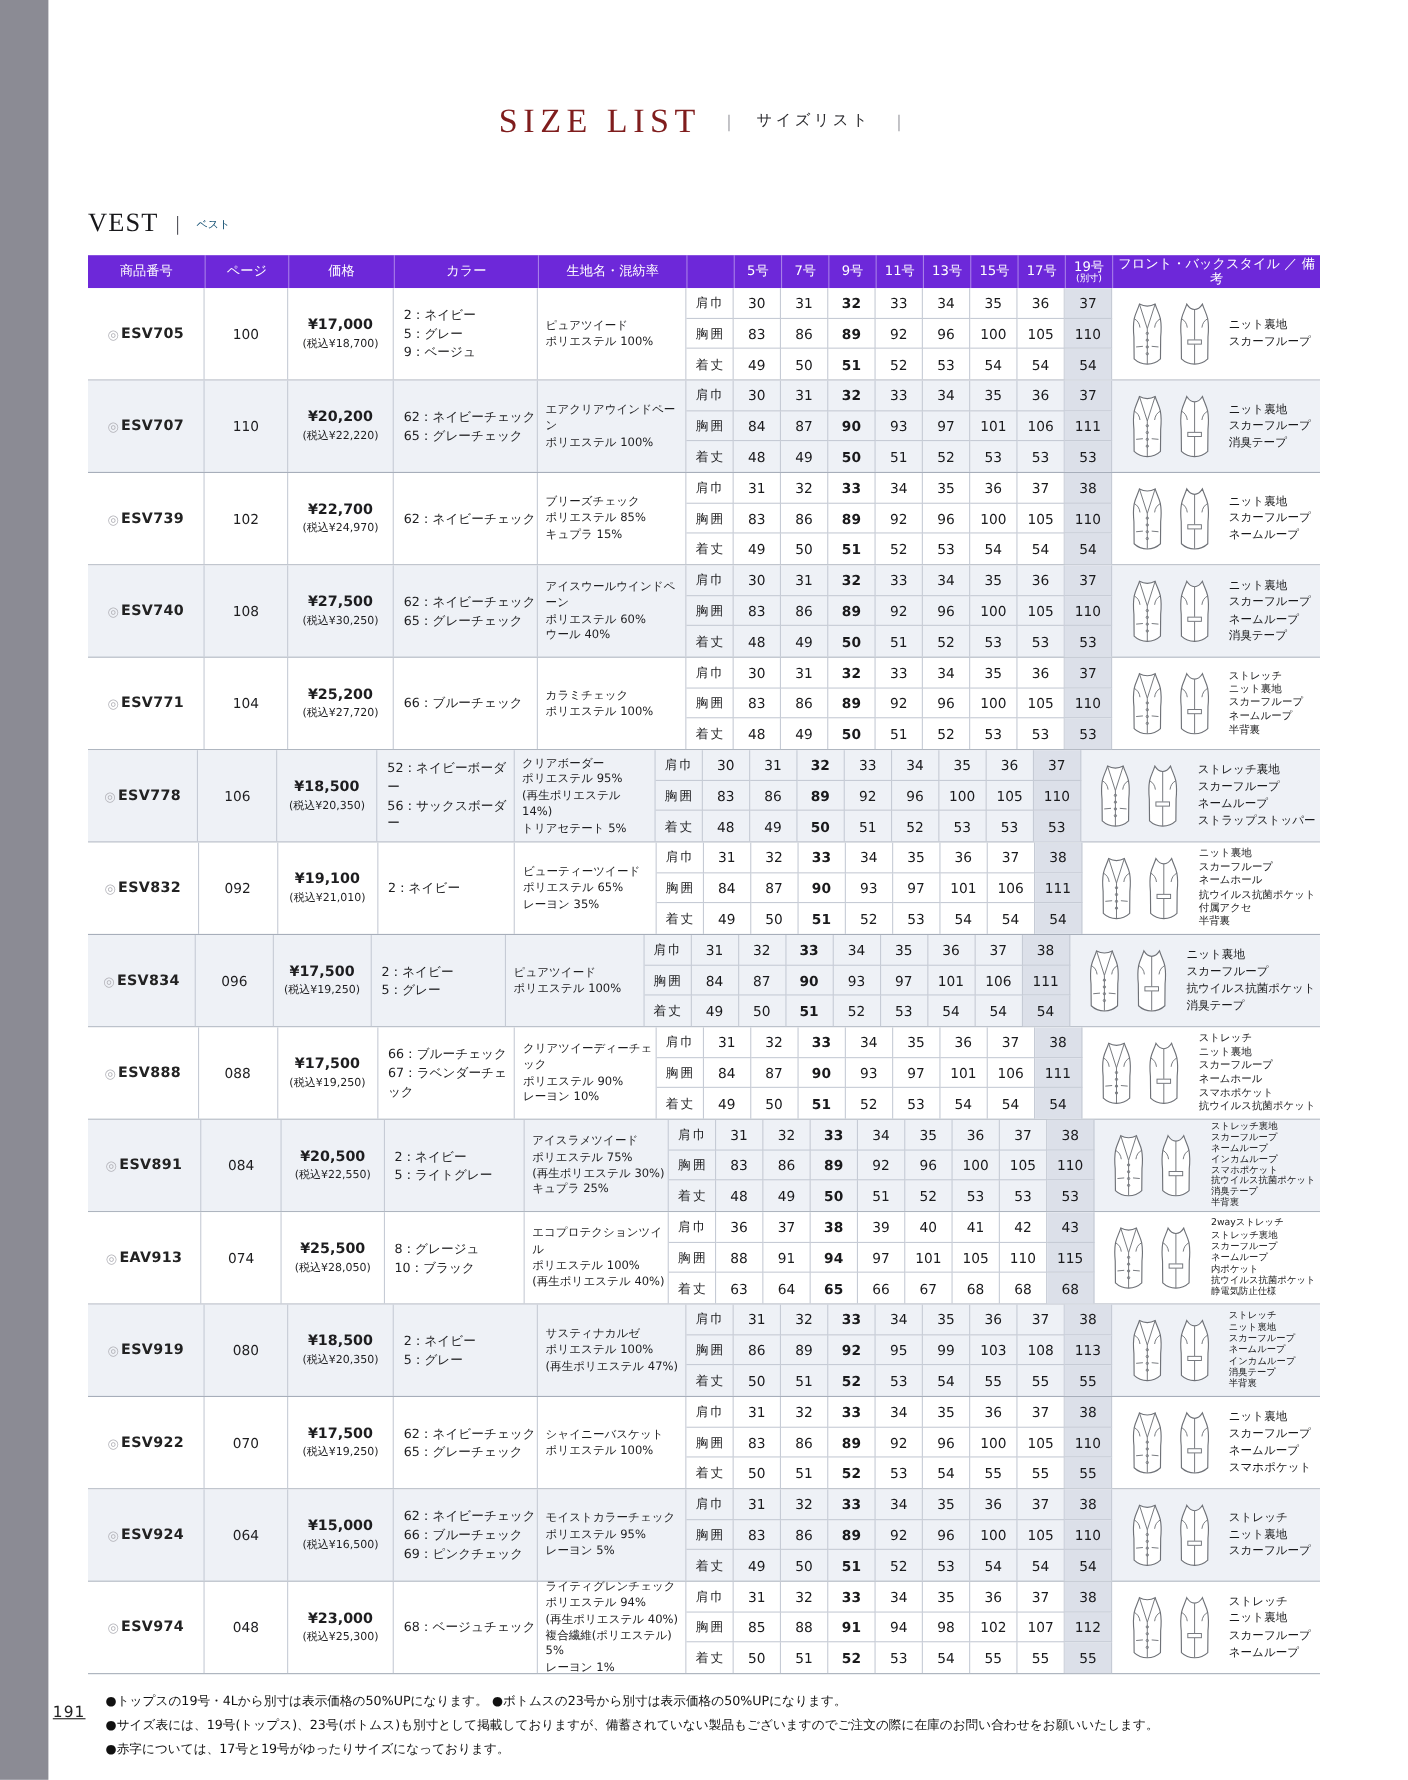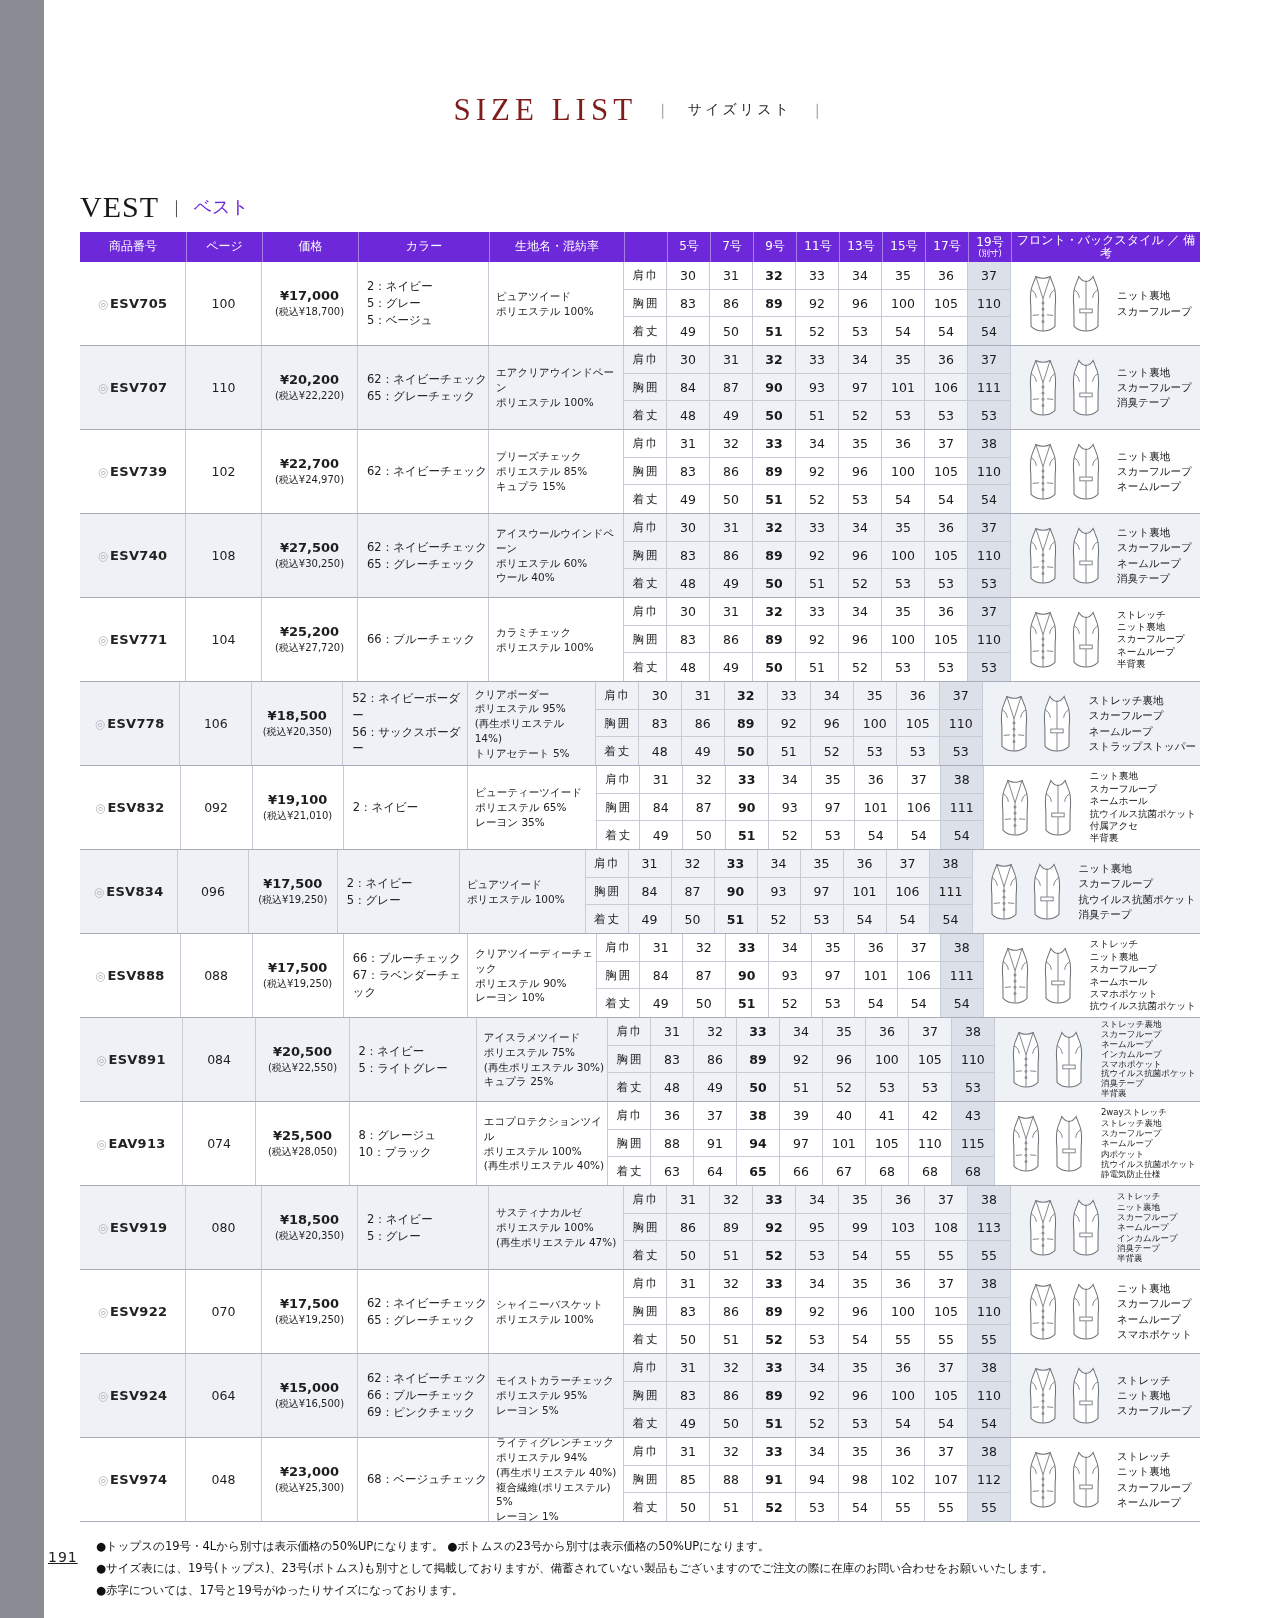--- a/index.html
+++ b/index.html
@@ -17,23 +17,23 @@
   }
   .title-en { font-family:"Liberation Serif", serif; font-size:31px; letter-spacing:5px; color:#7f1d1d; }
   .title-sep { color:#8c8c94; font-size:15px; padding:0 2px; }
   .title-ja { font-size:14px; letter-spacing:3px; color:#2a2a2e; }
 
   
   .section-row {
     position:absolute; top:190px; left:80px;
     display:flex; align-items:center; gap:9px;
   }
-  .section-en { font-family:"Liberation Serif", serif; font-size:30px; letter-spacing:1px; color:#17171a; }
+  .section-en { font-family:"Liberation Serif", serif; font-size:24px; letter-spacing:1px; color:#17171a; }
   .section-sep { color:#55555c; font-size:17px; }
-  .section-ja { font-size:18px; color:#6d28d9; }
+  .section-ja { font-size:10px; color:#0c4a6e; }
 
   
   .size-table { position:absolute; top:232px; left:80px; width:1120px; }
 
   .thead { display:flex; height:30px; background:#6d28d9; color:#fff; font-size:12px; }
   .h-cell {
     display:flex; flex-direction:column; justify-content:center; align-items:center;
     text-align:center; border-left:1px solid rgba(255,255,255,.4); line-height:1.1;
   }
   .thead .h-cell:first-child { border-left:none; }
@@ -141,21 +141,21 @@
         <div class="i-cell col-page cell-page">
           <span>100</span>
         </div>
         <div class="i-cell col-price cell-price">
           <div class="price-main">¥17,000</div>
           <div class="price-tax">(税込¥18,700)</div>
         </div>
         <div class="i-cell col-color cell-color">
           <div>2：ネイビー</div>
           <div>5：グレー</div>
-          <div>5：ベージュ</div>
+          <div>9：ベージュ</div>
         </div>
         <div class="i-cell col-fabric cell-fabric">
           <div>ピュアツイード</div>
           <div>ポリエステル 100%</div>
         </div>
         <div class="size-grid">
           <div class="sg-row top">
             <div class="sg-cell m-label">肩巾</div>
             <div class="sg-cell">30</div>
             <div class="sg-cell">31</div>

